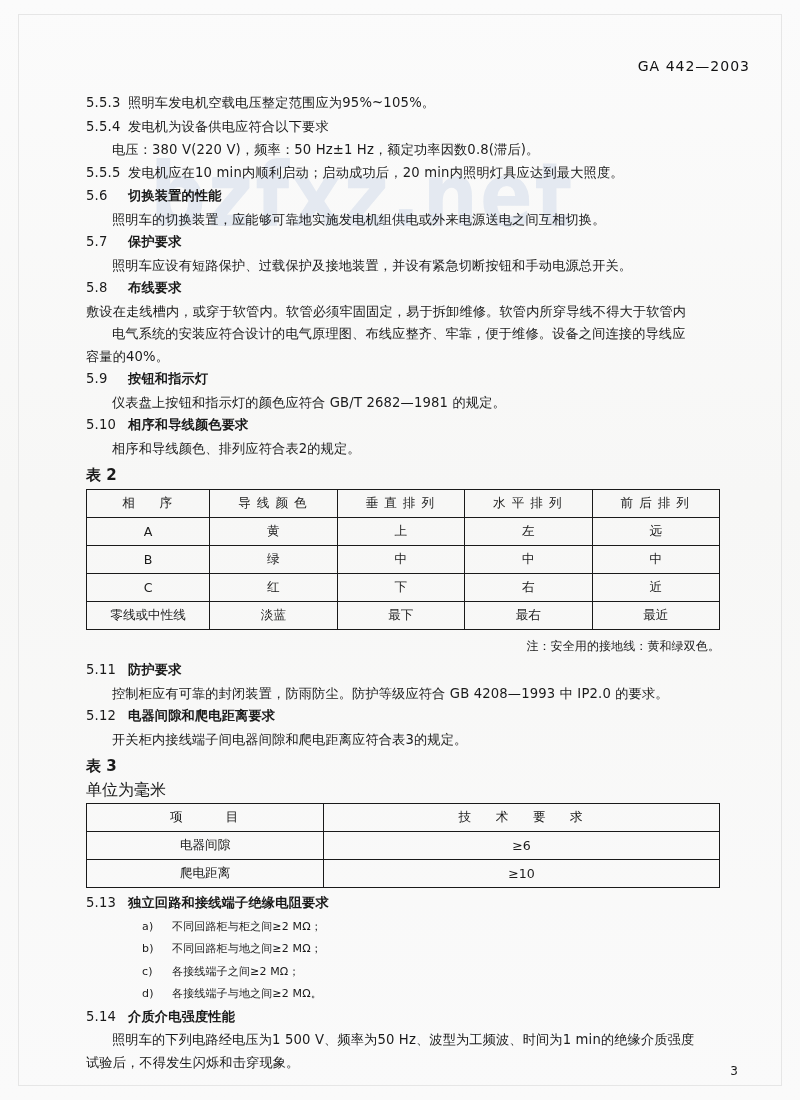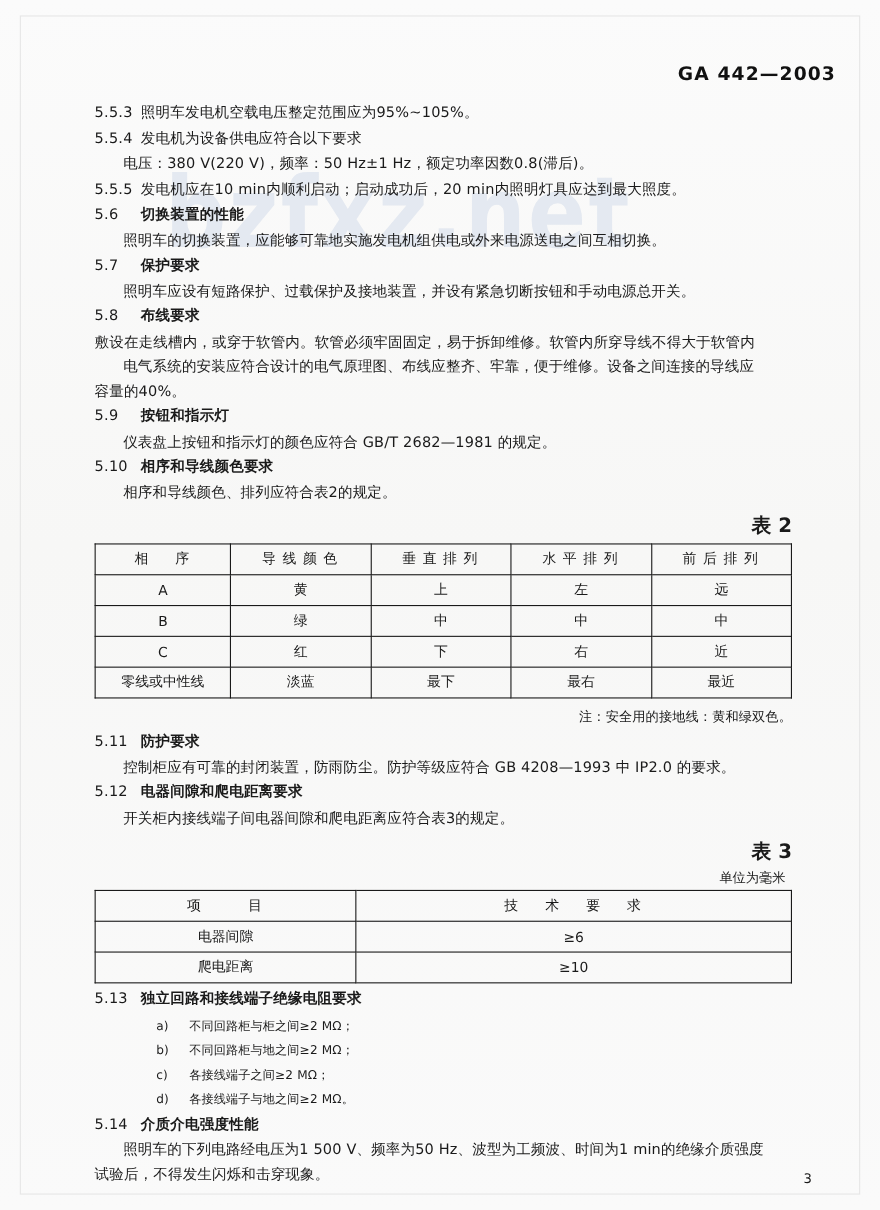--- a/index.html
+++ b/index.html
@@ -43,23 +43,23 @@
     user-select: none;
   }
   .content {
     position: absolute;
     left: 0; top: 0; right: 0; bottom: 0;
     padding: 0;
   }
   .header {
     position: absolute;
     top: 58px;
-    right: 40px;
-    font-size: 17px;
-    font-weight: bold;
+    right: 50px;
+    font-size: 14px;
+    font-weight: normal;
     letter-spacing: 1px;
     color: #111;
   }
   .body-block {
     position: absolute;
     left: 86px;
     top: 92px;
     width: 634px;
   }
   .clause {
@@ -91,28 +91,27 @@
     margin: 0;
     padding-left: 56px;
     letter-spacing: 0.15px;
     white-space: nowrap;
   }
   .item-label {
     display: inline-block;
     min-width: 30px;
   }
   .table-caption {
-    text-align: right;
-    font-size: 18px;
+    text-align: left;
+    font-size: 15px;
     font-weight: bold;
     margin: 6px 0 4px 0;
   }
   .unit-label {
-    text-align: right;
-    font-size: 12px;
+    font-size: 16px;
     margin: 0 0 2px 0;
     padding-right: 6px;
   }
   table.std {
     border-collapse: collapse;
     width: 100%;
     font-size: 12.6px;
     padding-left: 18px;
   }
   table.std td, table.std th {

